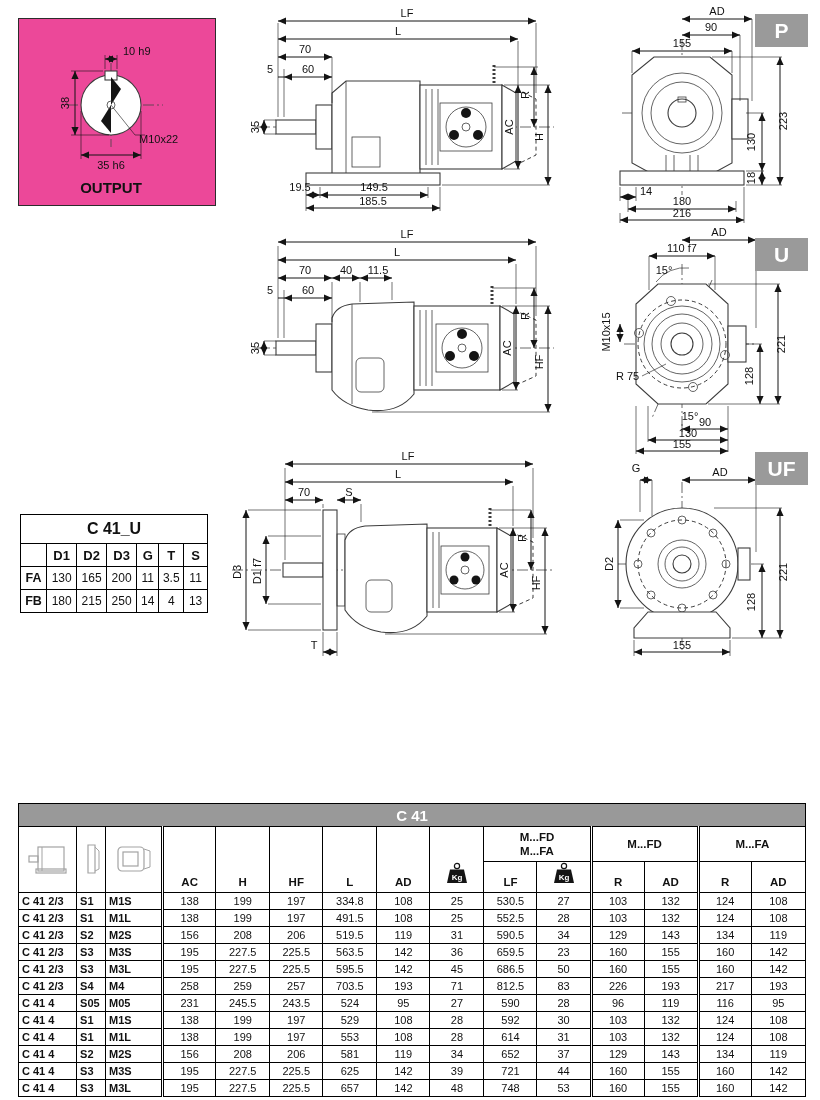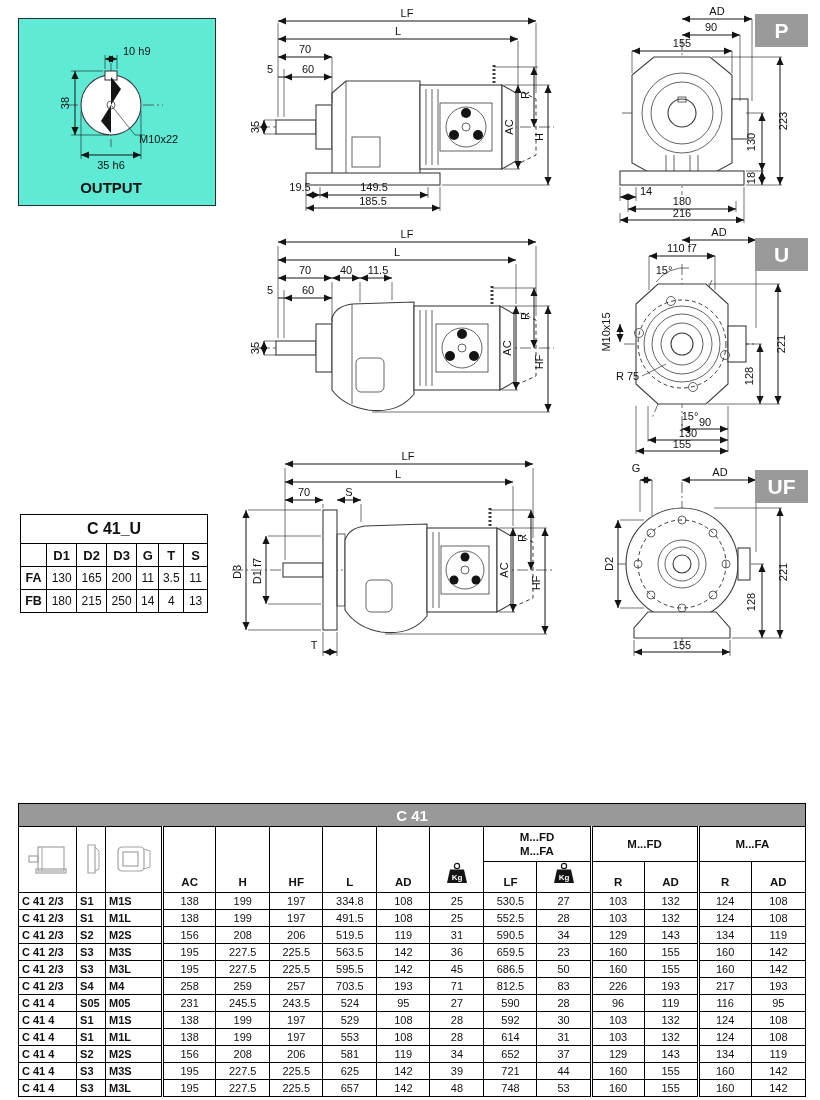--- a/index.html
+++ b/index.html
@@ -9,21 +9,21 @@
   
   svg text.dim{font:11px "Liberation Sans",sans-serif;fill:#111;}
   svg text.dimb{font:bold 15px "Liberation Sans",sans-serif;fill:#111;}
   svg .oln{stroke:#3c3c3c;stroke-width:1.1;fill:#fff;}
   svg .oln2{stroke:#3c3c3c;stroke-width:.8;fill:none;}
   svg .dln{stroke:#141414;stroke-width:1;fill:none;}
   svg .eln{stroke:#141414;stroke-width:.6;fill:none;}
   svg .cln{stroke:#444;stroke-width:.8;fill:none;stroke-dasharray:11 3 2 3;}
   svg .dsh{stroke:#3c3c3c;stroke-width:1;fill:none;stroke-dasharray:4 3;}
   svg .blk{fill:#141414;stroke:none;}
-  .outbox{border:1.6px solid #2c2c2c;background:#5eead4;}
+  .outbox{border:1.6px solid #2c2c2c;background:#ec4899;}
   .tab{background:#9a9a9a;color:#fff;font:bold 21px "Liberation Sans",sans-serif;
        display:flex;align-items:center;justify-content:center;}
   
   table{border-collapse:collapse;}
   .stbl{width:188px;font-size:12px;}
   .stbl td,.stbl th{border:1.2px solid #000;text-align:center;height:18px;padding:2px 2px;}
   .stbl .ttl{font:bold 16px "Liberation Sans",sans-serif;height:24px;}
   .stbl th{font-weight:bold;font-size:13px;}
   .stbl td.rlab{font-weight:bold;font-size:12.5px;border-radius:9px;}
   
@@ -401,21 +401,21 @@
     <text class="dim" x="193" y="120" transform="rotate(-90 193 120)" text-anchor="middle">221</text>
     <line class="eln" x1="160" y1="112" x2="170" y2="112"></line>
     <line class="dln" x1="168" y1="112" x2="168" y2="186" marker-start="url(#ah)" marker-end="url(#ah)"></line>
     <text class="dim" x="161" y="150" transform="rotate(-90 161 150)" text-anchor="middle">128</text>
     <line class="eln" x1="40" y1="188" x2="40" y2="204"></line>
     <line class="eln" x1="136" y1="188" x2="136" y2="204"></line>
     <line class="dln" x1="40" y1="200" x2="136" y2="200" marker-start="url(#ah)" marker-end="url(#ah)"></line>
     <text class="dim" x="88" y="197" text-anchor="middle">155</text>
   </svg>
 
-  <div class="abs tab" style="left:755px;top:470px;width:53px;height:33px;">
+  <div class="abs tab" style="left:755px;top:452px;width:53px;height:33px;">
       <span>UF</span>
     </div>
 
   <table class="stbl abs" style="left:20px;top:514px;">
     <colgroup>
         <col style="width:28px">
         <col style="width:32px">
         <col style="width:32px">
         <col style="width:32px">
         <col style="width:24px">

